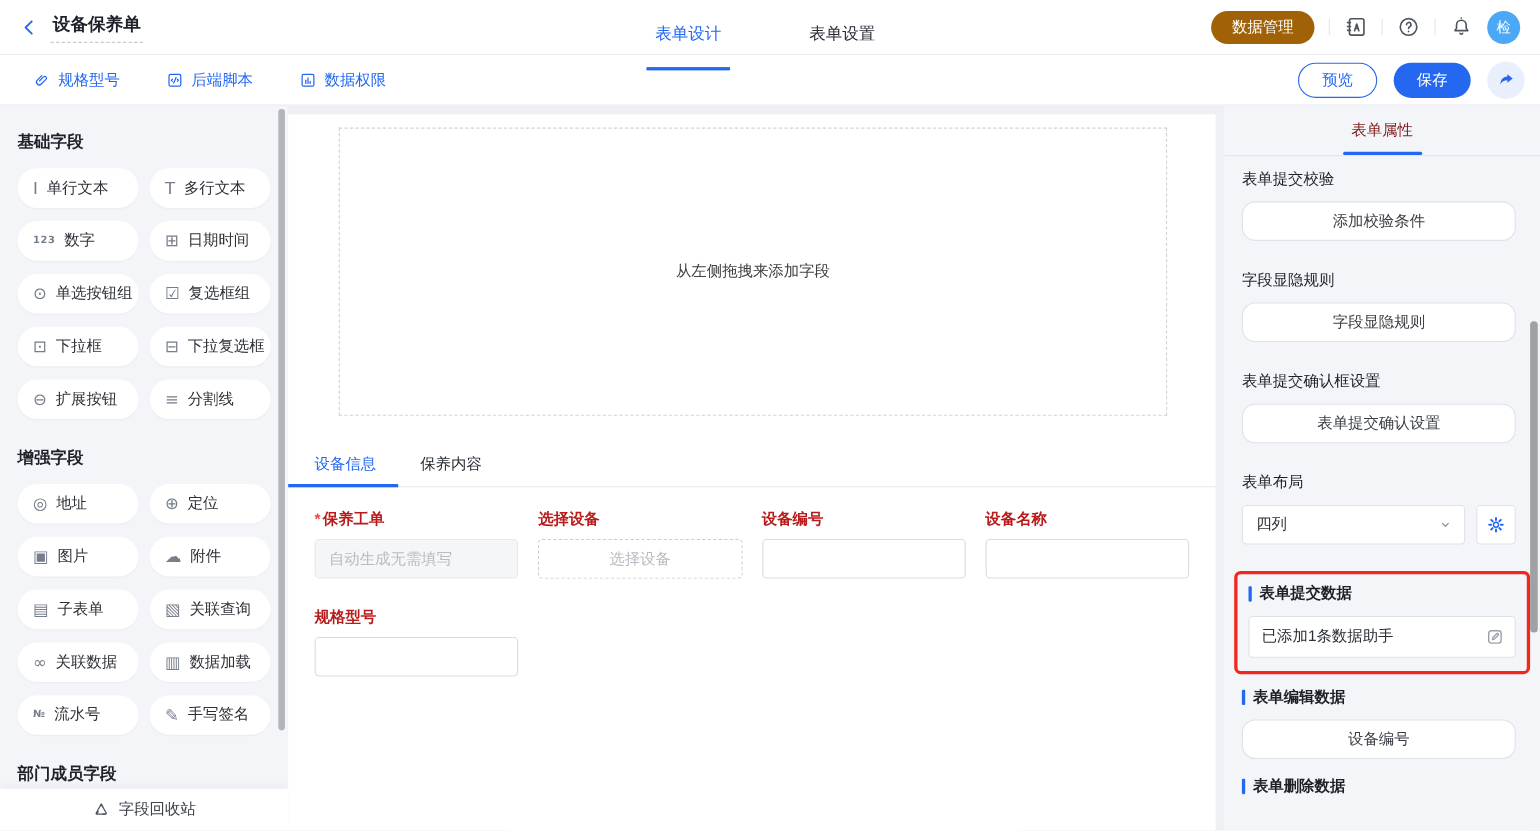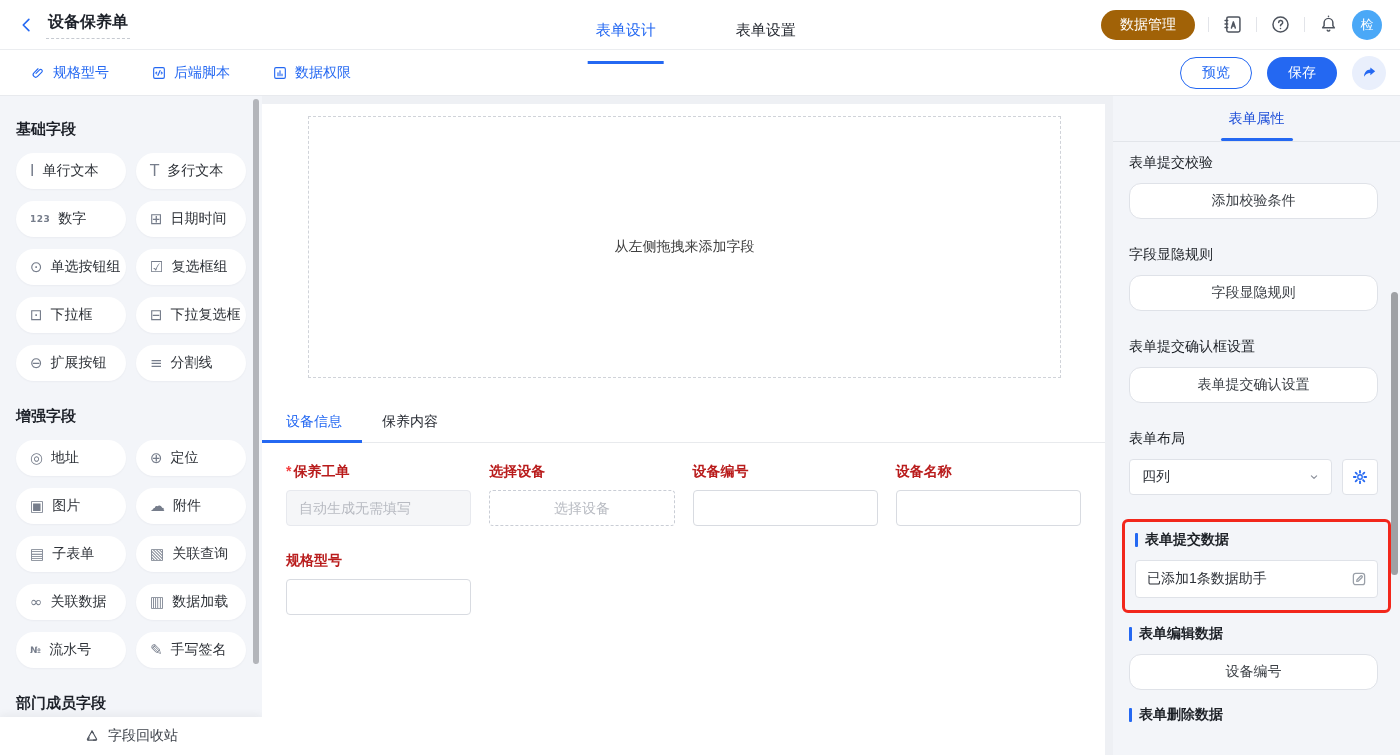--- a/index.html
+++ b/index.html
@@ -67,21 +67,21 @@
   .f-input { width:100%; height:36px; border:1px solid #d8dbe1; border-radius:4px; background:#fff; padding:0 12px; font-size:14px; font-family:inherit; color:#2e3238; outline:none; }
   .f-input::placeholder { color:#b8bbc2; }
   .f-input.disabled { background:#f5f6f8; border-color:#e7e9ee; }
   .f-input.dashed { border:1px dashed #c9cdd5; text-align:center; }
   .f-input.dashed::placeholder { text-align:center; }
 
   
   .panel { position:relative; width:287px; background:#f3f5f9; overflow:hidden; }
   .pn-tabs { height:46px; display:flex; border-bottom:1px solid #e2e5ea; }
   .pn-tab { flex:1; display:flex; align-items:center; justify-content:center; color:#272b33; cursor:pointer; position:relative; }
-  .pn-tab.active { color:#1d4ed8; }
+  .pn-tab.active { color:#7f1d1d; }
   .pn-tab.active::after { content:""; position:absolute; bottom:0; left:50%; transform:translateX(-50%); width:72px; height:3px; border-radius:2px; background:#2468f2; }
   .pn-body { padding:8px 22px 0 16px; }
   .pn-label { font-weight:500; color:#1d2127; margin:4px 0 11px; }
   .pn-btn { width:100%; height:36px; background:#fff; border:1px solid #dfe2e8; border-radius:12px; color:#3c4046; font-size:14px; cursor:pointer; font-family:inherit; margin-bottom:23px; }
   .layout-row { display:flex; gap:10px; margin-bottom:24px; }
   .select { flex:1; height:36px; background:#fff; border:1px solid #dfe2e8; border-radius:4px; display:flex; align-items:center; justify-content:space-between; padding:0 10px 0 12px; cursor:pointer; color:#2b2f36; }
   .select .chev { width:14px; height:14px; color:#8b909a; }
   .gear-btn { width:36px; height:36px; background:#fff; border:1px solid #dfe2e8; border-radius:4px; cursor:pointer; display:flex; align-items:center; justify-content:center; }
   .gear-btn .ic { width:18px; height:18px; color:#2468f2; }
   .ext-hdr { display:flex; align-items:center; gap:6px; margin:2px 0 10px; }

